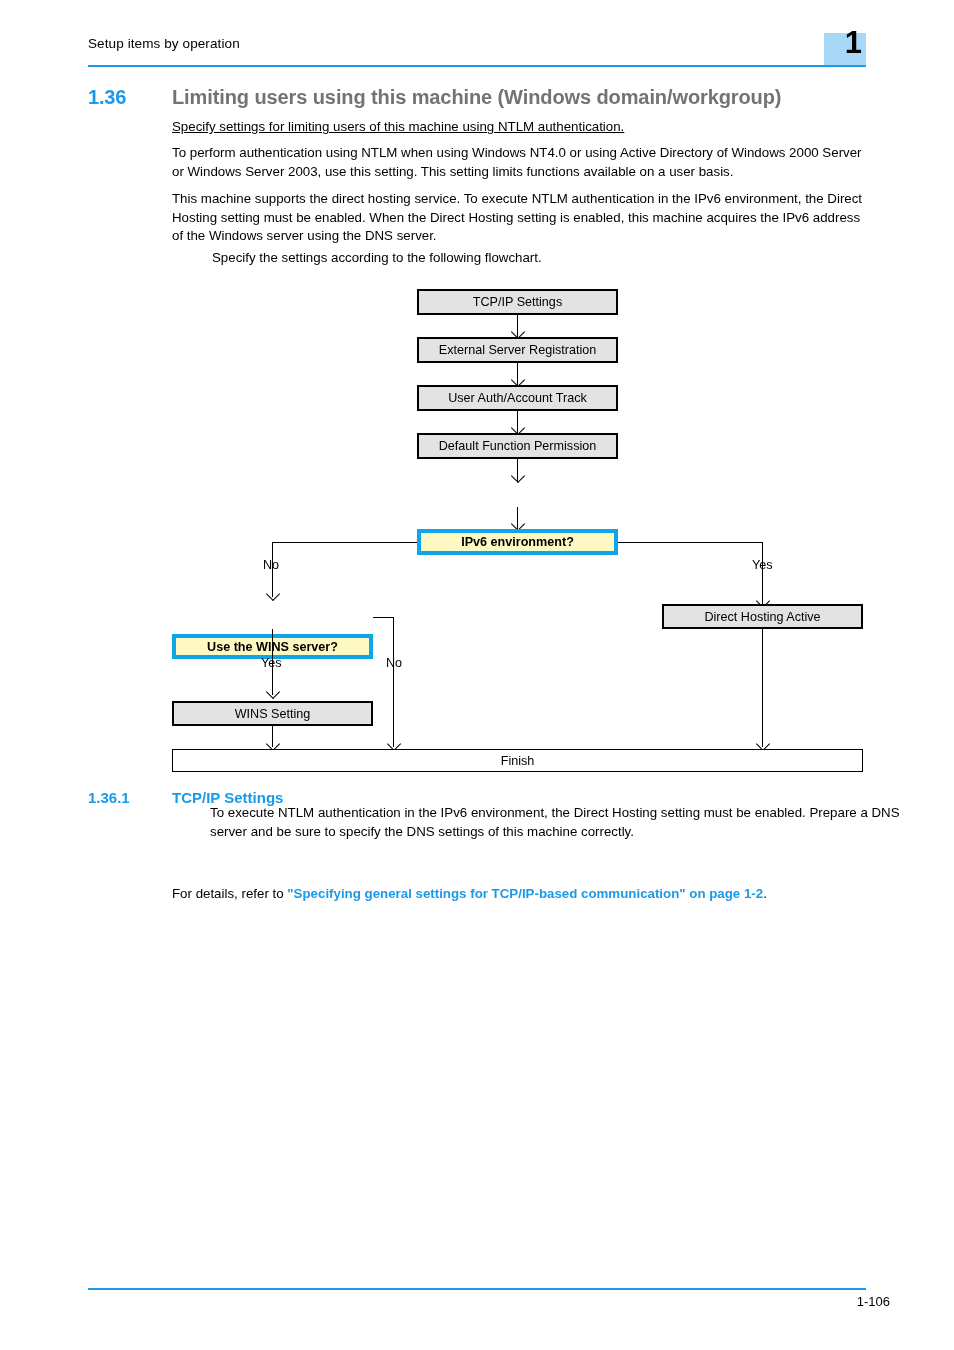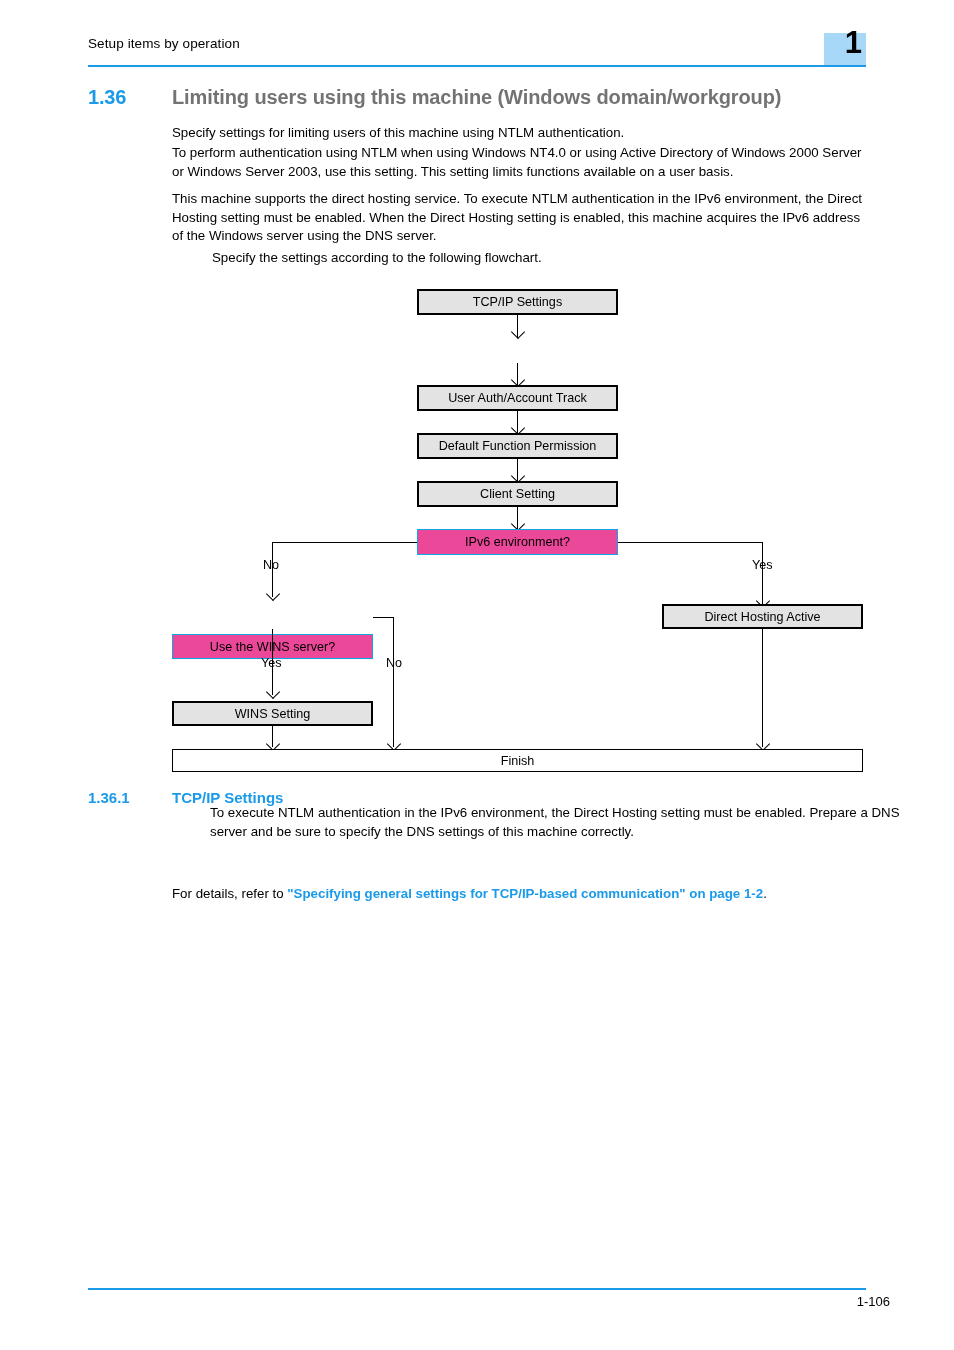--- a/index.html
+++ b/index.html
@@ -130,22 +130,23 @@
     display: flex;
     align-items: center;
     justify-content: center;
     font-size: 12.6px;
     color: #000;
     background: #e3e3e3;
     border: 2.5px solid #000;
     pointer-events: auto;
   }
   .fbox.decision {
-    background: #ec4899;
-    border: 1px solid #0ea5e9;
+    background: #fef9c3;
+    border: 4px solid #0ea5e9;
+    font-weight: bold;
   }
   .fbox.terminal {
     background: #ffffff;
     border: 1px solid #000;
   }
   .flabel {
     position: absolute;
     font-size: 12.6px;
     color: #000;
     pointer-events: auto;
@@ -202,51 +203,51 @@
     <div class="header-title">Setup items by operation</div>
     <div class="chapter-badge">
       <div class="chapter-badge-num">1</div>
     </div>
   </div>
   <div class="header-rule"></div>
 
   <div class="h1-num" style="top:86px;">1.36</div>
   <div class="h1-text" style="top:86px;">Limiting users using this machine (Windows domain/workgroup)</div>
 
-  <div class="para" style="top:124px;">Specify settings for limiting users of this machine using NTLM authentication.</div>
+  <div class="para" style="top:118px;text-decoration:underline;">Specify settings for limiting users of this machine using NTLM authentication.</div>
   <div class="para" style="top:144px;">To perform authentication using NTLM when using Windows NT4.0 or using Active Directory of Windows 2000 Server or Windows Server 2003, use this setting. This setting limits functions available on a user basis.</div>
   <div class="para" style="top:190px;">This machine supports the direct hosting service. To execute NTLM authentication in the IPv6 environment, the Direct Hosting setting must be enabled. When the Direct Hosting setting is enabled, this machine acquires the IPv6 address of the Windows server using the DNS server.</div>
   <div class="para" style="top:249px;margin-left:40px;">Specify the settings according to the following flowchart.</div>
 
   <div class="flow">
 
     <div class="fbox" style="left:417px; top:289px; width:201px; height:26px;">
       <span>TCP/IP Settings</span>
     </div>
     <div class="vline" style="left:517px; top:315px; height:23px;"></div>
     <div class="arrowhead" style="left:513px; top:327px;"></div>
 
+    <div class="fbox" style="left:417px; top:337px; width:201px; height:26px;">
+      <span>External Server Registration</span>
+    </div>
     <div class="vline" style="left:517px; top:363px; height:23px;"></div>
     <div class="arrowhead" style="left:513px; top:375px;"></div>
 
     <div class="fbox" style="left:417px; top:385px; width:201px; height:26px;">
       <span>User Auth/Account Track</span>
     </div>
     <div class="vline" style="left:517px; top:411px; height:23px;"></div>
     <div class="arrowhead" style="left:513px; top:423px;"></div>
 
     <div class="fbox" style="left:417px; top:433px; width:201px; height:26px;">
       <span>Default Function Permission</span>
     </div>
     <div class="vline" style="left:517px; top:459px; height:23px;"></div>
     <div class="arrowhead" style="left:513px; top:471px;"></div>
 
-    <div class="fbox" style="left:417px; top:481px; width:201px; height:26px;">
-      <span>Client Setting</span>
-    </div>
     <div class="vline" style="left:517px; top:507px; height:23px;"></div>
     <div class="arrowhead" style="left:513px; top:519px;"></div>
 
     <div class="fbox decision" style="left:417px; top:529px; width:201px; height:26px;">
       <span>IPv6 environment?</span>
     </div>
 
     <div class="hline" style="left:272px; top:542px; width:145px;"></div>
     <div class="vline" style="left:272px; top:542px; height:55px;"></div>
     <div class="arrowhead" style="left:268px; top:589px;"></div>

